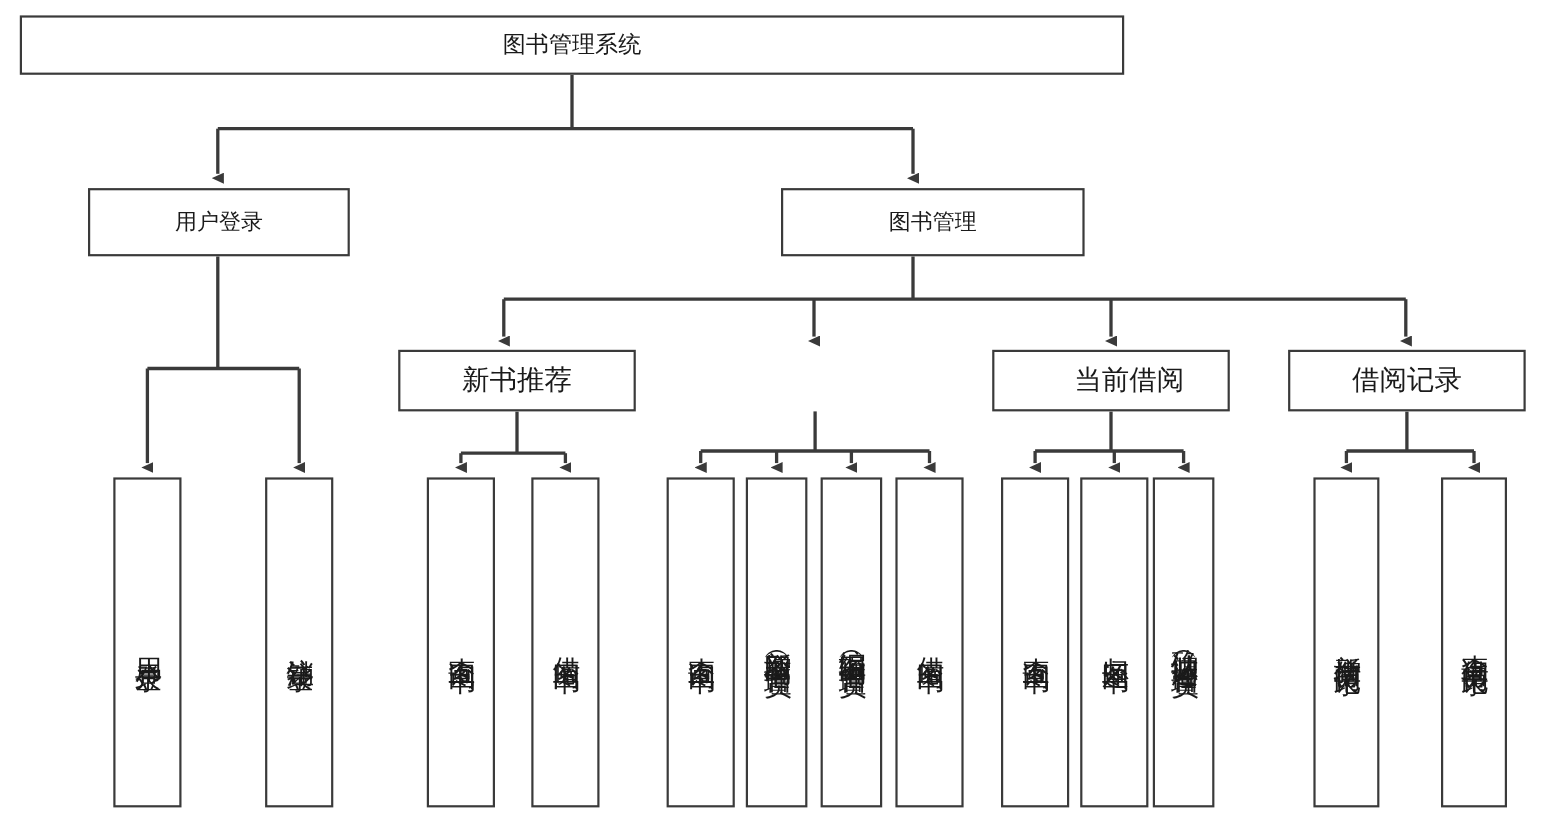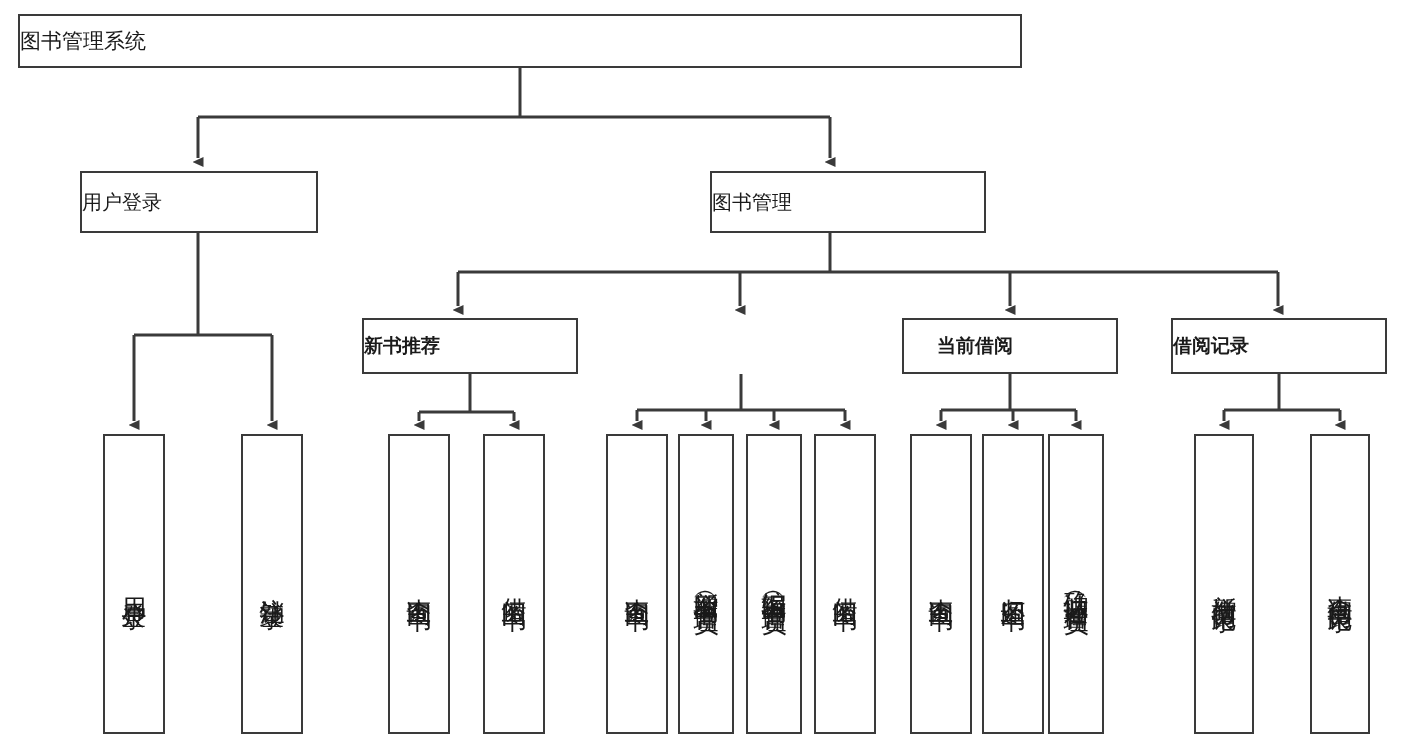--- a/index.html
+++ b/index.html
@@ -13,32 +13,32 @@
   svg.edges{position:absolute;left:0;top:0;width:1405px;height:747px;}
 
   
   .node{
     position:absolute;
     box-sizing:border-box;
     background:#ffffff;
     border:2px solid #3a3a3a;
     display:flex;
     align-items:center;
-    justify-content:flex-start;
+    justify-content:center;
     color:#1a1a1a;
     z-index:2;
   }
   .node .lbl{
     display:block;
     white-space:nowrap;
     line-height:1.15;
   }
   .node.root .lbl{font-size:21px;}
   .node.lvl2 .lbl{font-size:20px;}
-  .node.lvl3 .lbl{font-size:19px;font-weight:bold;}
+  .node.lvl3 .lbl{font-size:25px;}
 
   
   .node.leaf{
     writing-mode:vertical-rl;
     text-orientation:upright;
     align-items:center;
     justify-content:center;
   }
   .node.leaf .lbl{
     writing-mode:vertical-rl;

